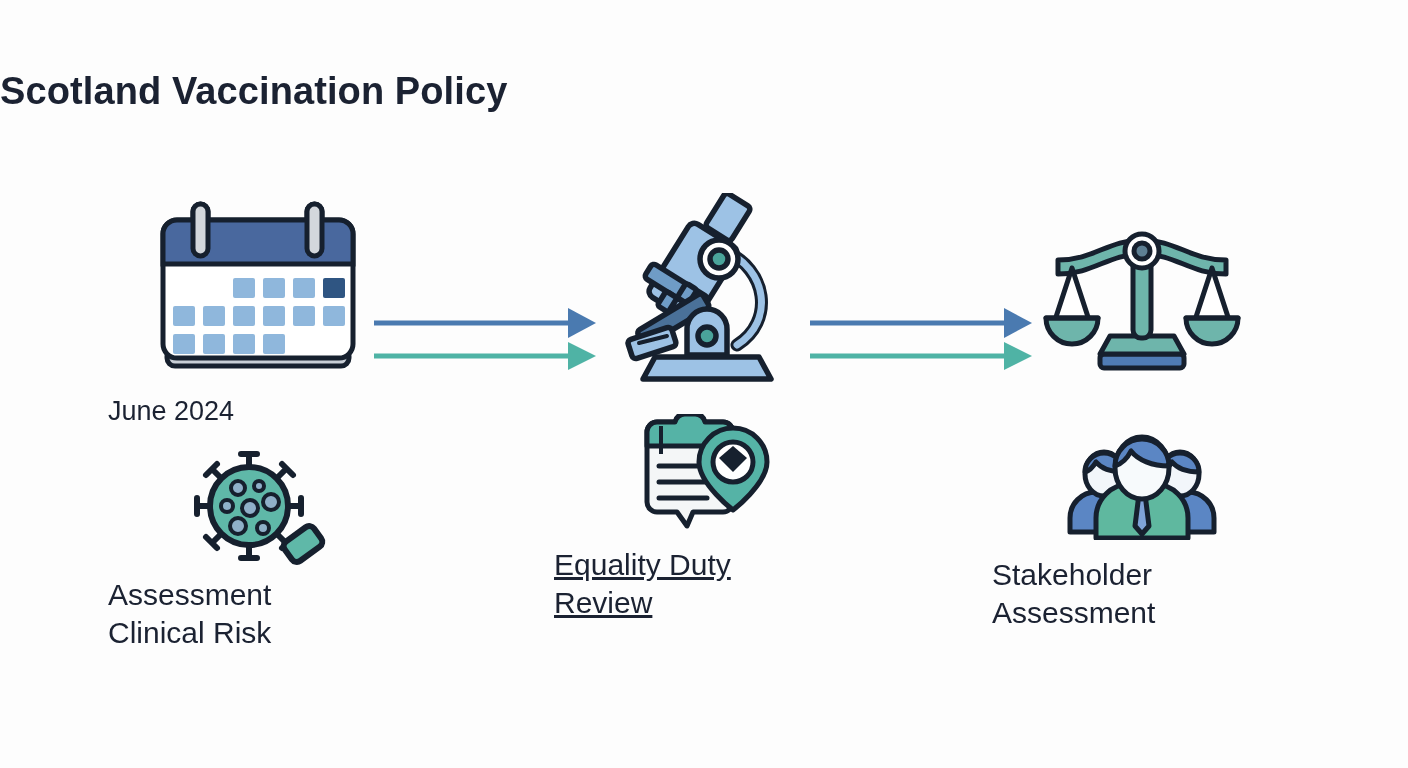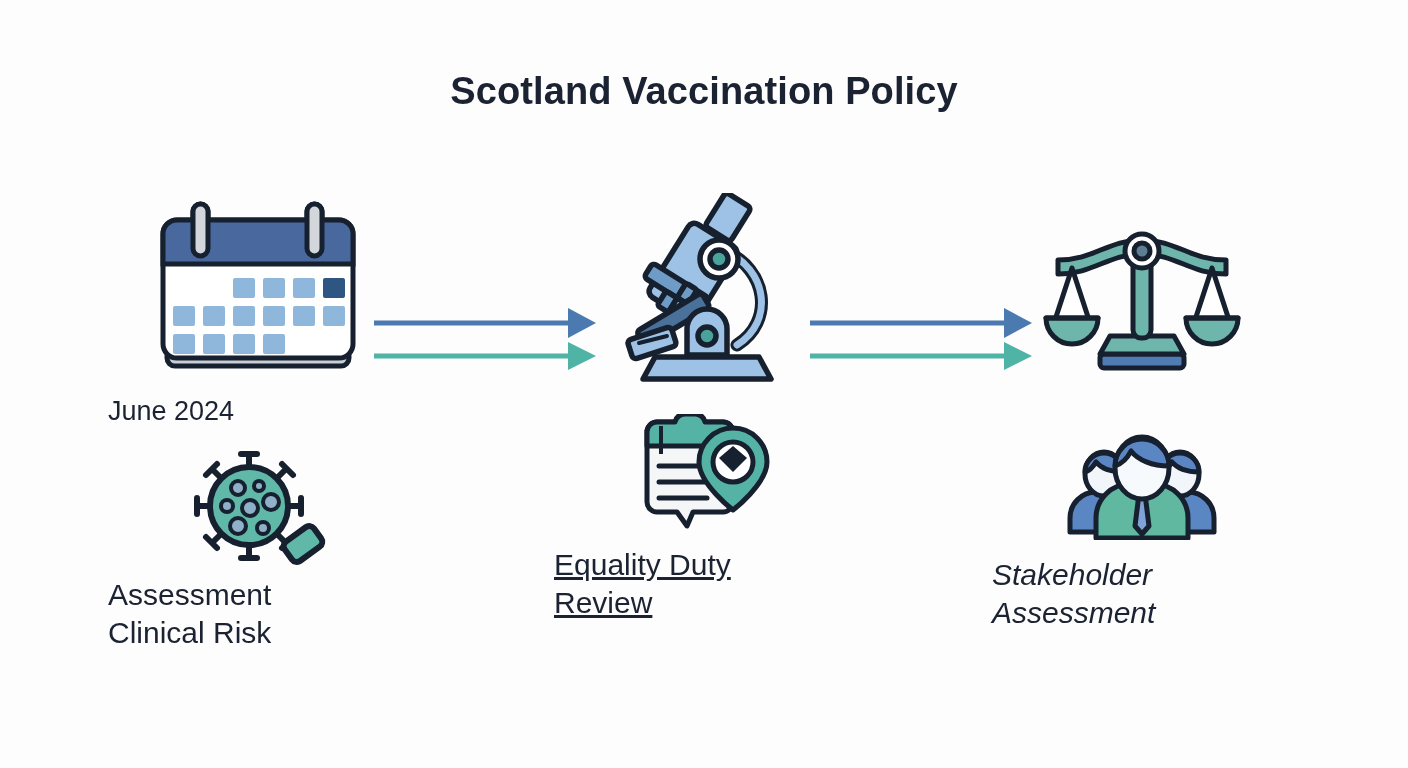--- a/index.html
+++ b/index.html
@@ -23,21 +23,20 @@
     height: 768px;
     background: #fdfdfd;
   }
 
   
   .page-title {
     position: absolute;
     top: 70px;
     left: 0;
     width: 1408px;
-    text-align: center;
     font-size: 38px;
     font-weight: 700;
     letter-spacing: 0.1px;
     color: #1b2232;
   }
 
   
   .column {
     position: absolute;
     top: 190px;
@@ -277,21 +276,21 @@
           <path d="M34 106 v-20 a34 34 0 0 1 34 -34 h24 a34 34 0 0 1 34 34 v20 z" fill="#5fb89f"></path>
 
           <path d="M74 54 h12 l-3 8 l4 32 l-7 8 l-7 -8 l4 -32 z" fill="#7fa3d8"></path>
 
           <ellipse cx="80" cy="36" rx="27" ry="31" fill="#f7fafc"></ellipse>
           <path d="M53 34 a27 27 0 0 1 54 0 c-17 0 -31 -6 -38 -15 c-4 8 -10 13 -16 15 z" fill="#5b86c4"></path>
         </g>
       </svg>
     </div>
 
-    <div class="main-label" style="margin-top:16px;font-style:italic;">
+    <div class="main-label" style="margin-top:16px;">
       <div>Stakeholder</div>
       <div>Assessment</div>
     </div>
   </div>
 
   <div class="arrows arrows-1">
     <svg width="230" height="80" viewBox="0 0 230 80">
       <g>
         <line x1="2" y1="27" x2="198" y2="27" stroke="#4a7ab0" stroke-width="5"></line>
         <path d="M196 12 L224 27 L196 42 z" fill="#4a7ab0"></path>

